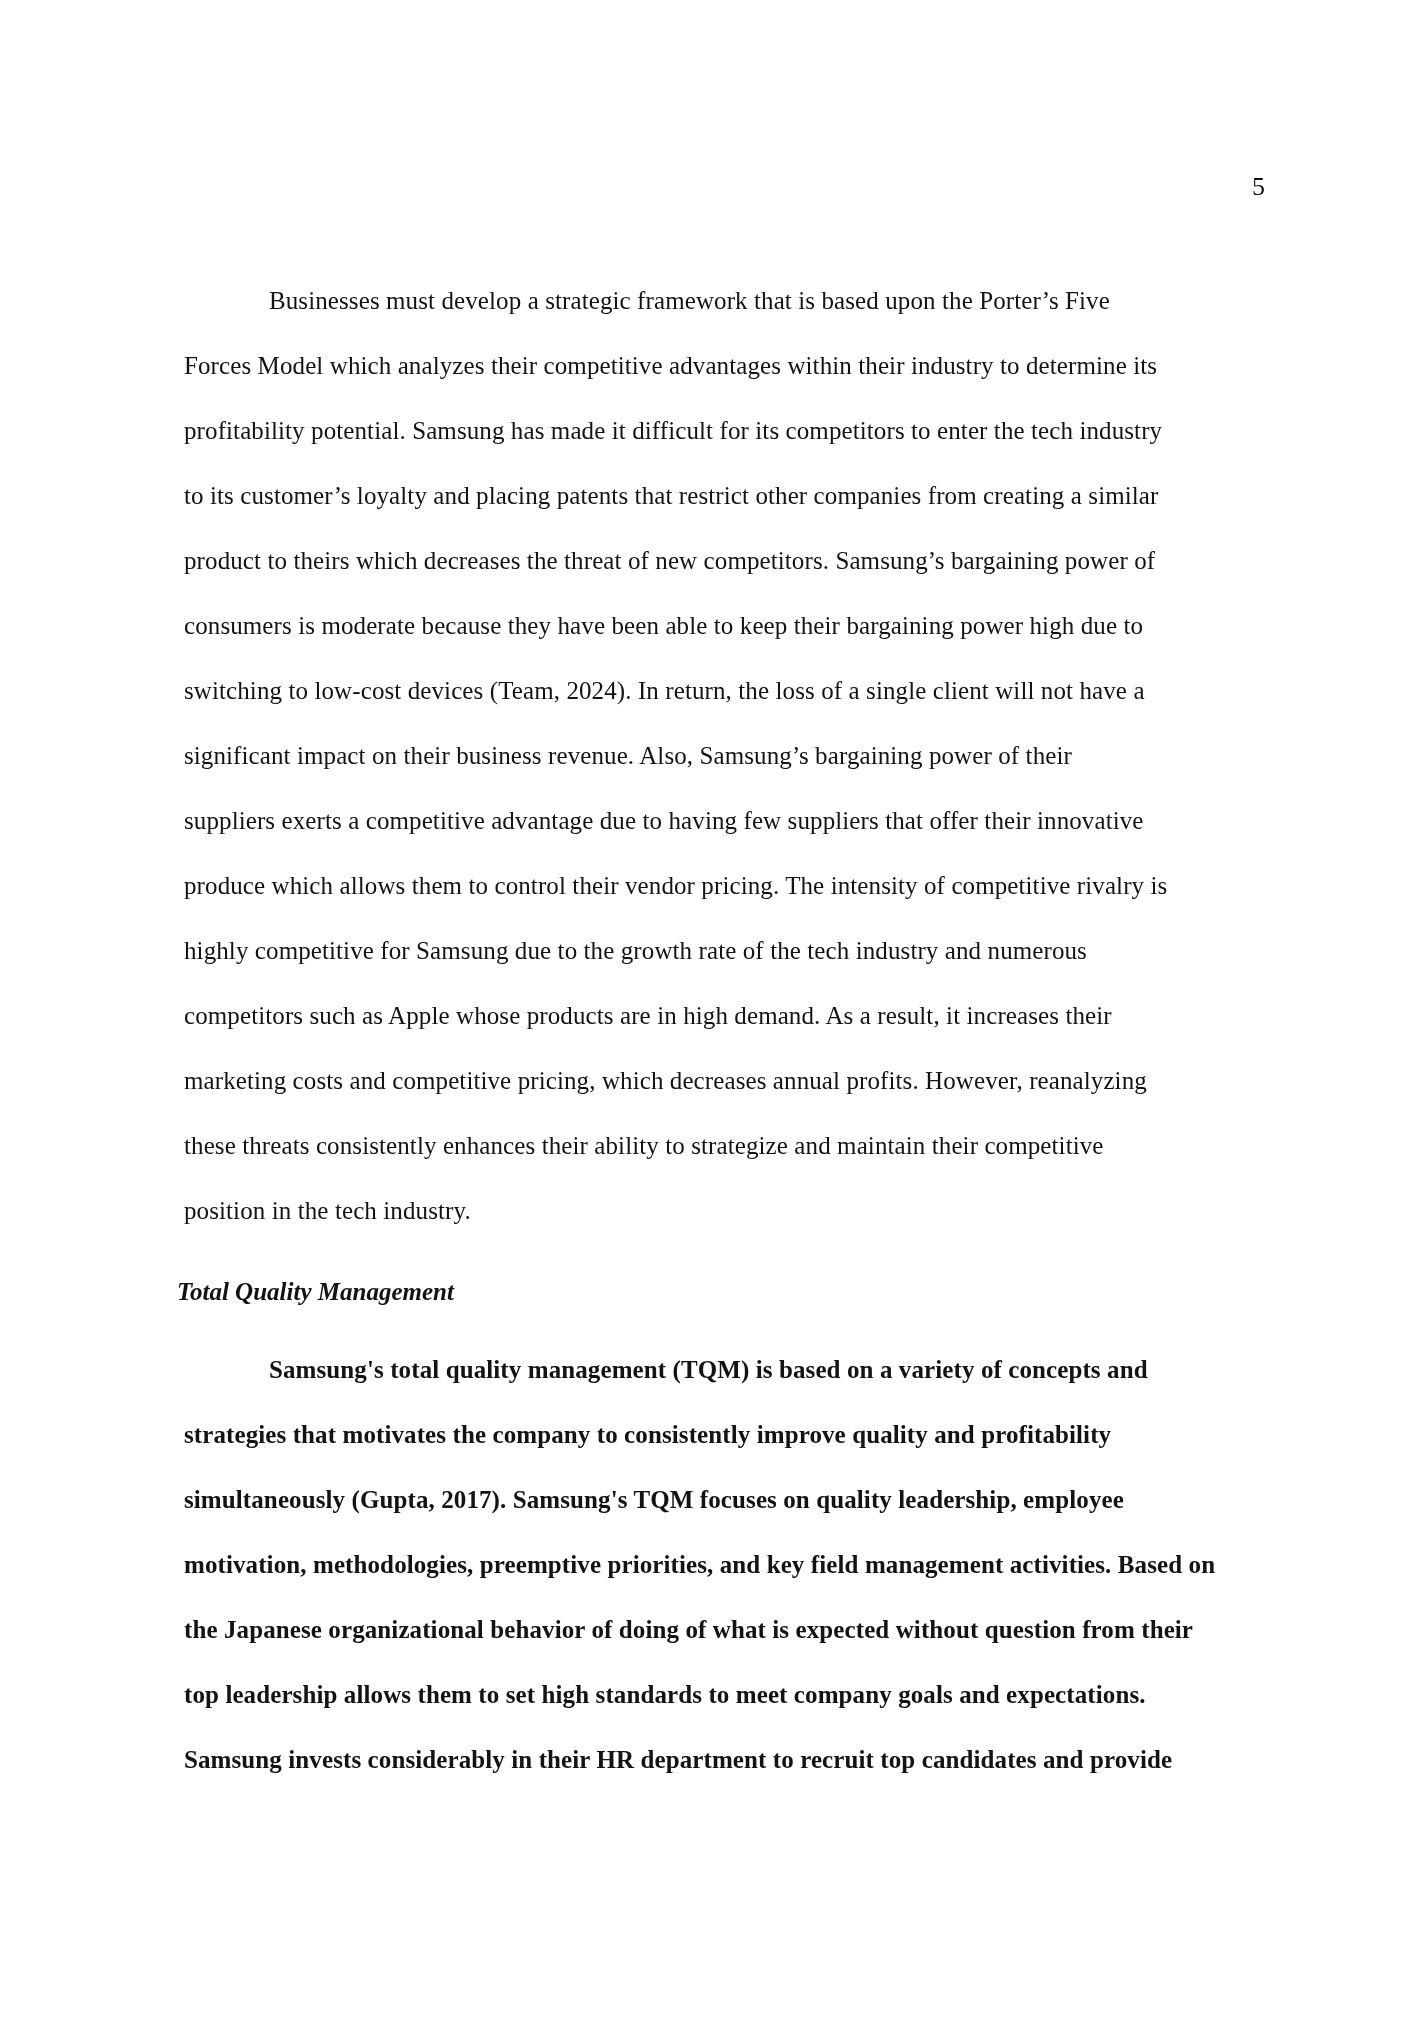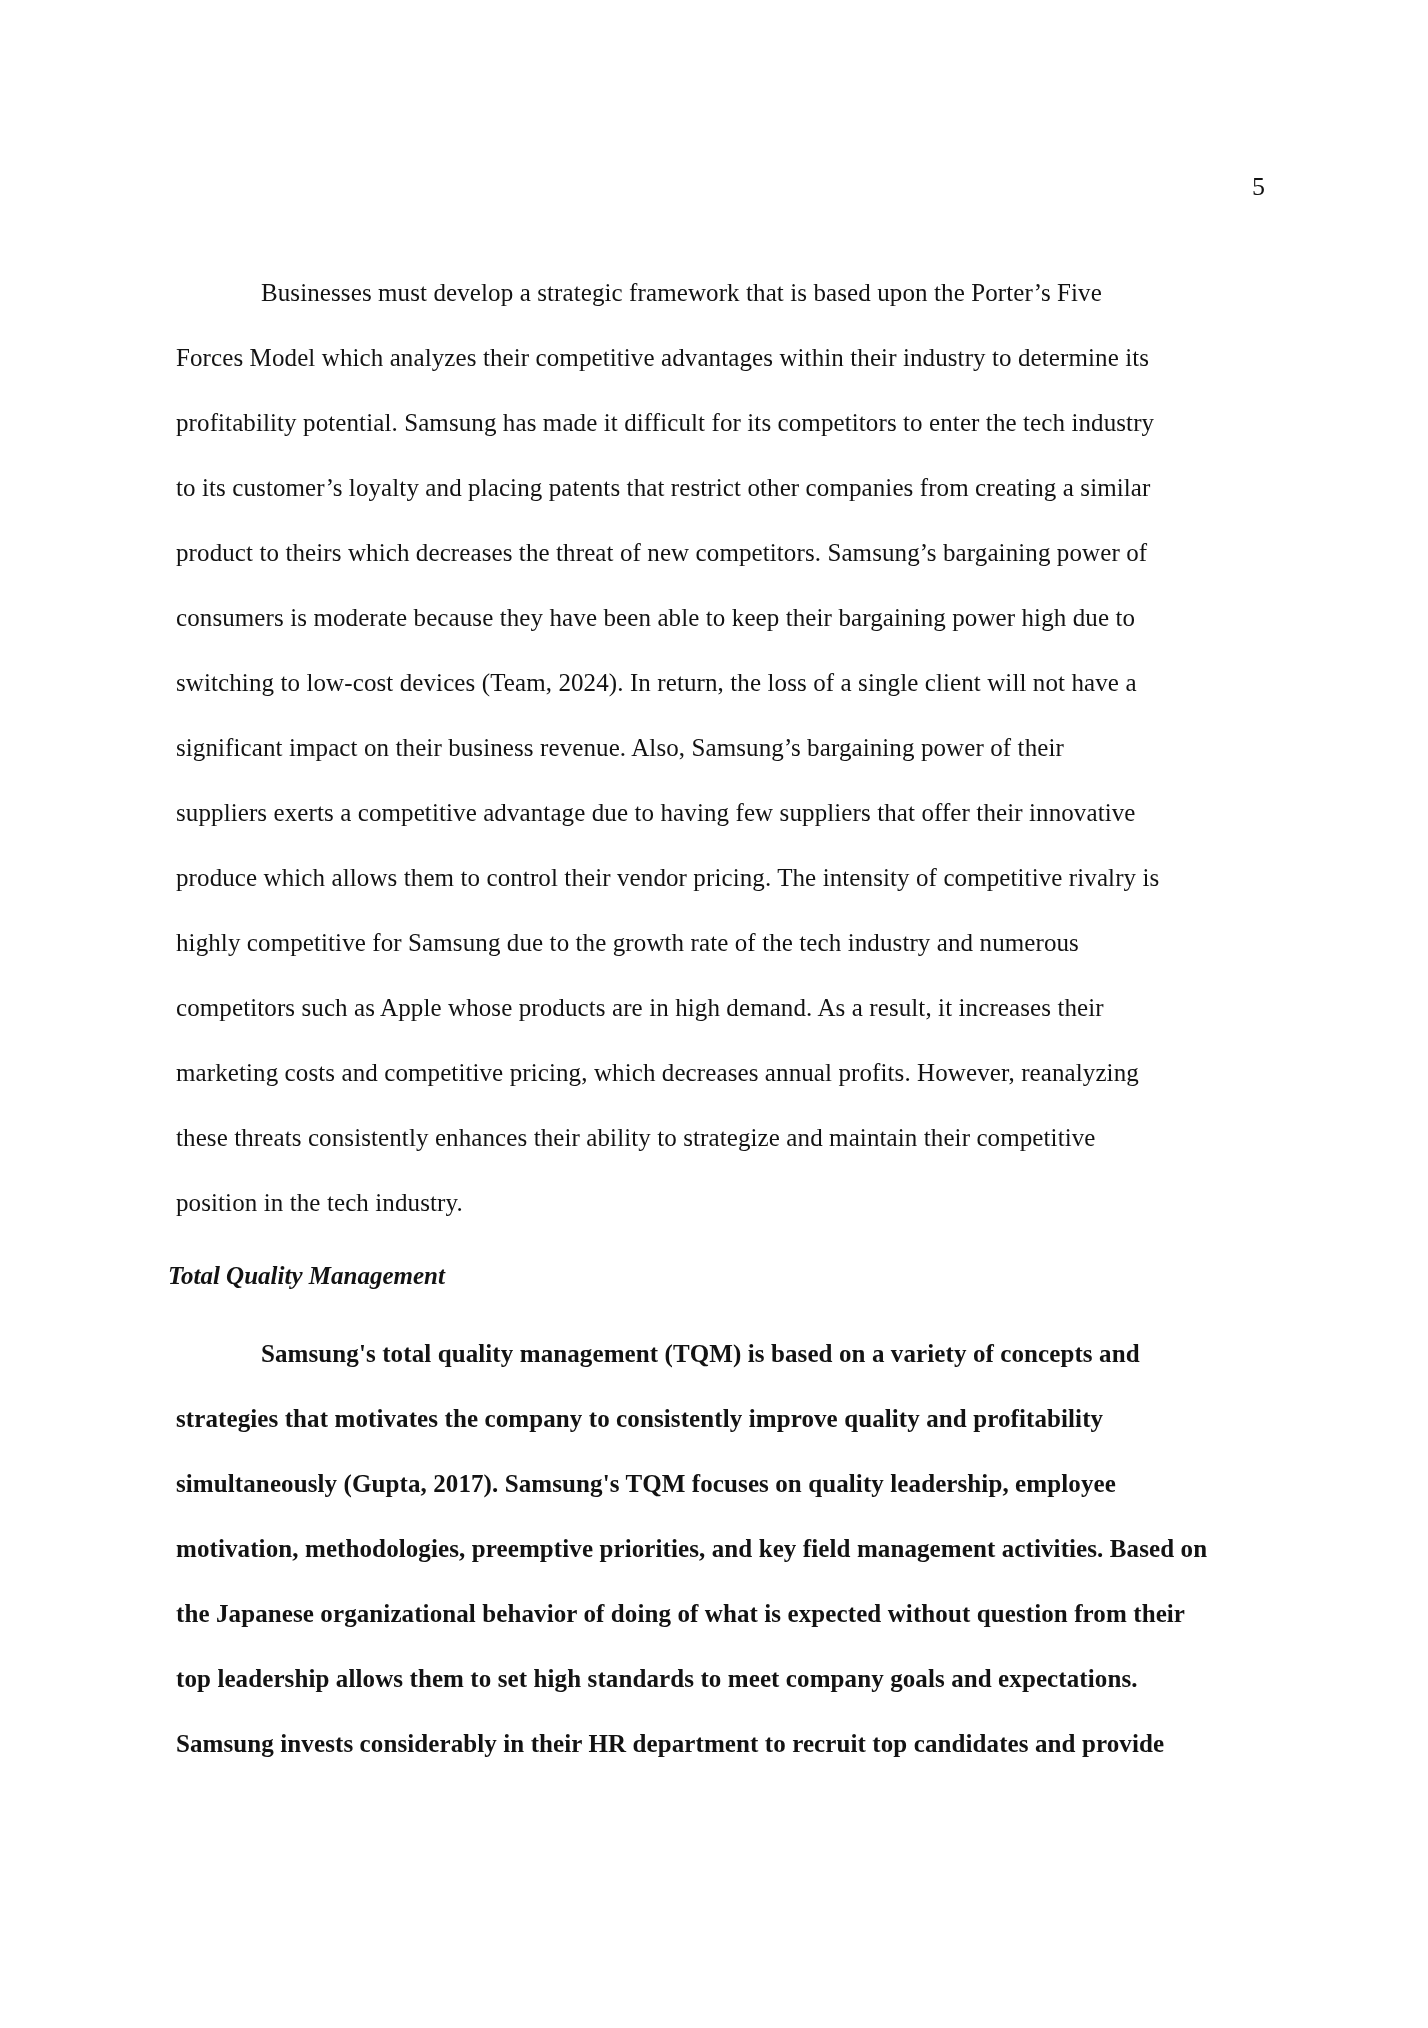--- a/index.html
+++ b/index.html
@@ -27,29 +27,29 @@
     font-size: 26px;
     line-height: 30px;
   }
   .body-text {
     position: absolute;
     left: 168px;
     top: 252px;
     width: 1135px;
   }
   .para {
-    margin: 8px;
+    margin: 16px;
     font-size: 25px;
     line-height: 65px;
     white-space: pre;          
     text-indent: 85px;         
     letter-spacing: 0.1px;
   }
   .section-heading {
-    margin: 0;
+    margin: 9px;
     font-size: 25px;
     line-height: 65px;
     font-weight: bold;
     font-style: italic;
     white-space: pre;
   }
   .para.second {
     margin-top: 13px;
     font-weight: bold;
   }

